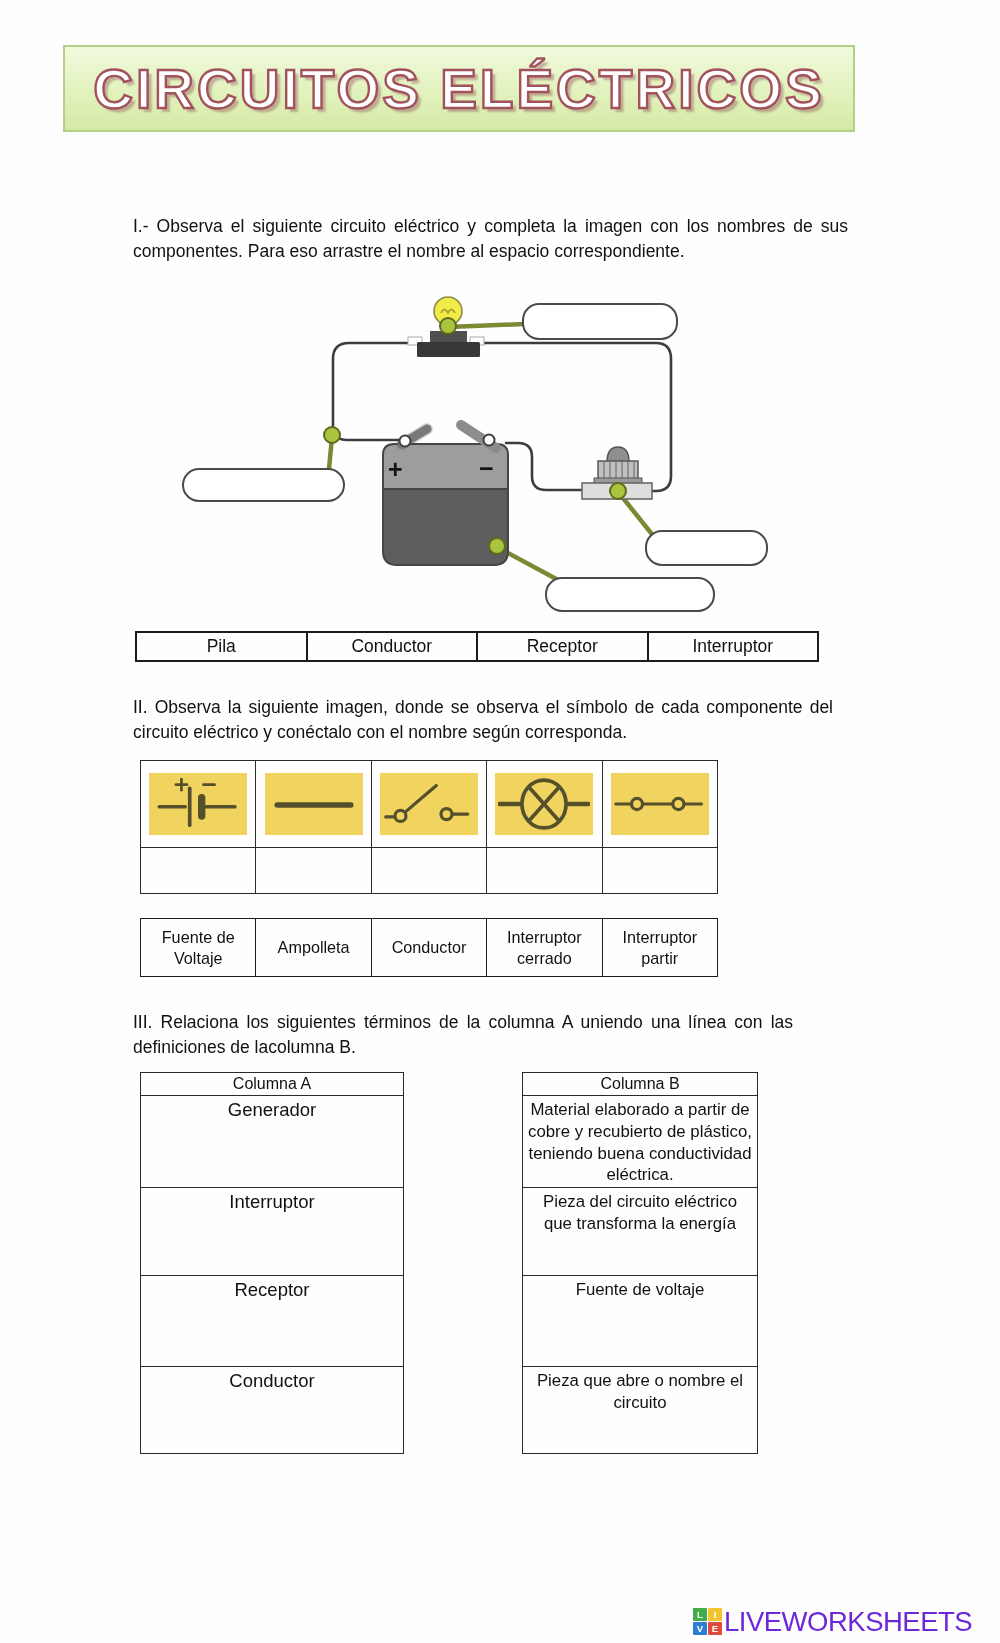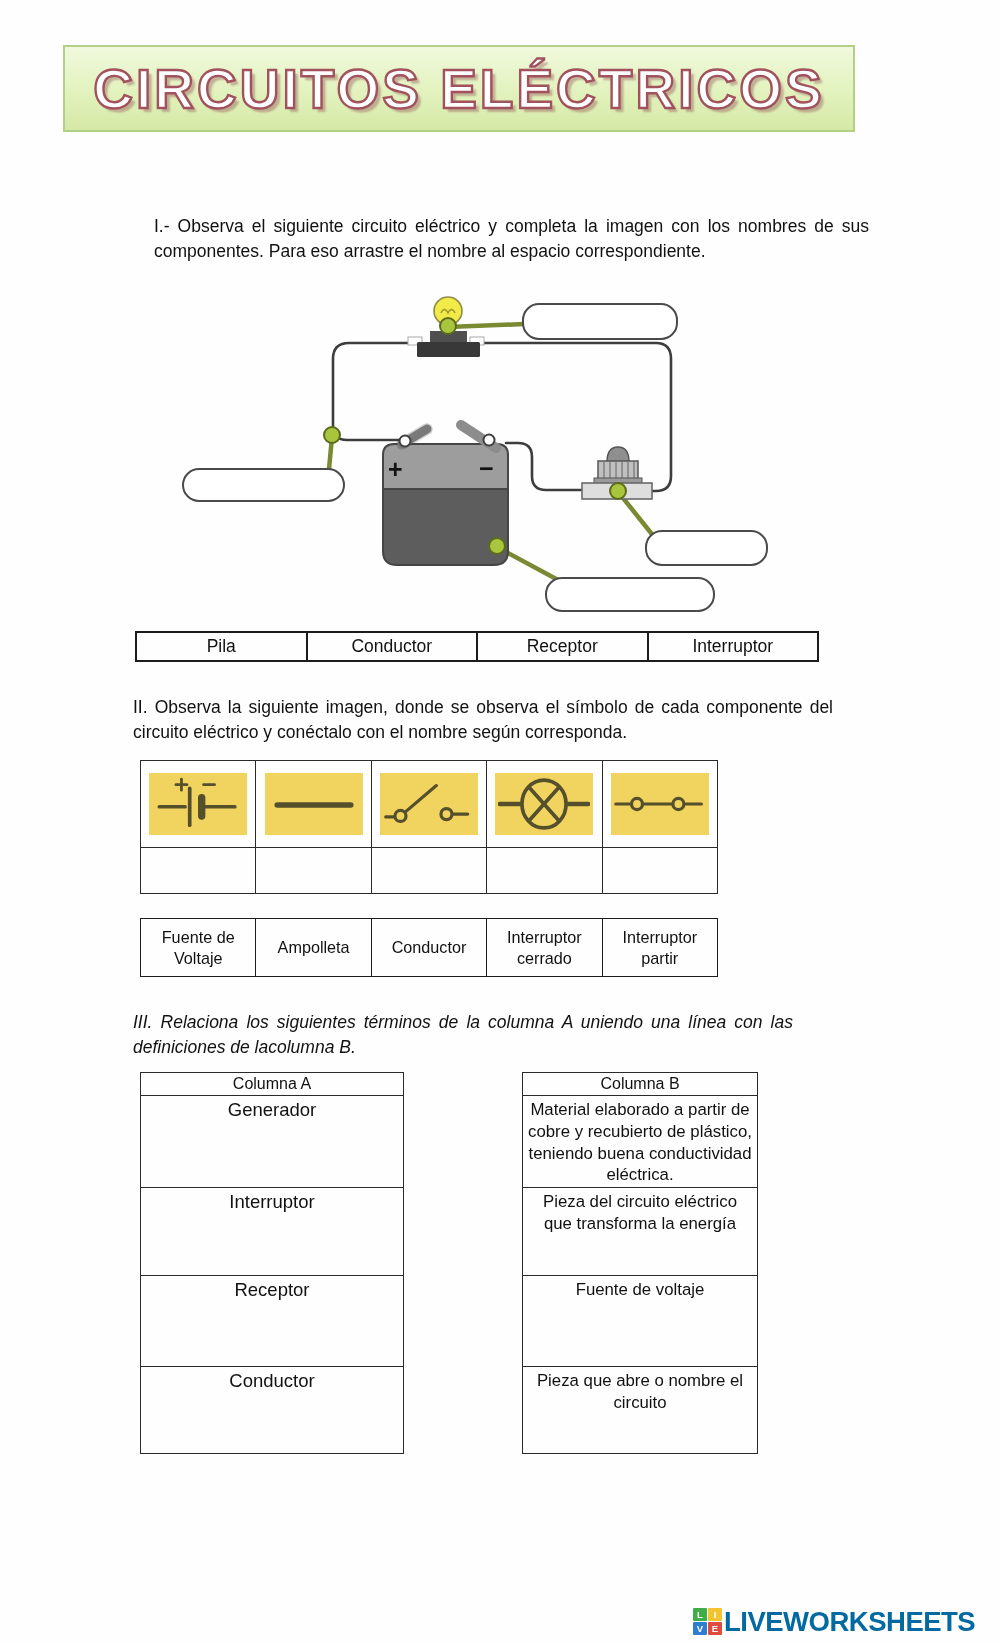--- a/index.html
+++ b/index.html
@@ -15,23 +15,23 @@
     box-sizing:border-box;
   }
   .banner-title{
     font-size:55px;font-weight:800;letter-spacing:3px;color:#ffffff;
     -webkit-text-stroke:2.4px #a2525c;
     text-shadow:4px 4px 2px rgba(150,95,95,0.45);
     white-space:nowrap;
   }
   
   .para{position:absolute;font-size:17.5px;line-height:1.43;text-align:justify;margin:0;color:#111;}
-  .para-1{left:133px;top:214px;width:715px;margin-left:21px;}
+  .para-1{left:133px;top:214px;width:715px;}
   .para-2{left:133px;top:695px;width:700px;}
-  .para-3{left:133px;top:1010px;width:660px;font-style:italic;}
+  .para-3{left:133px;top:1010px;width:660px;}
   
   .circuit{position:absolute;left:180px;top:285px;width:600px;height:330px;}
   .circuit svg{position:absolute;left:0;top:0;}
   .dropbox{
     position:absolute;background:#ffffff;border:2px solid #4a4a4a;border-radius:17px;
     box-sizing:border-box;
   }
   .db-topright{left:342px;top:18px;width:156px;height:37px;}
   .db-left{left:2px;top:183px;width:163px;height:34px;}
   .db-right{left:465px;top:245px;width:123px;height:36px;}
@@ -74,21 +74,21 @@
   
   .footer{position:absolute;left:693px;top:1606px;height:32px;display:flex;align-items:center;}
   .logo-grid{
     width:30px;height:28px;display:grid;grid-template-columns:14px 14px;
     grid-template-rows:13px 13px;gap:1px;margin-right:1px;
   }
   .logo-sq{
     display:flex;align-items:center;justify-content:center;color:#fff;
     font-size:9.5px;font-weight:bold;border-radius:1px;
   }
-  .brand{font-size:27.5px;font-weight:bold;color:#0369a1;letter-spacing:-0.5px;}
+  .brand{font-size:27.5px;font-weight:normal;color:#6d28d9;letter-spacing:-0.5px;}
 </style>
 </head>
 <body>
 
 <div class="page">
 
   <div class="banner">
     <span class="banner-title">CIRCUITOS ELÉCTRICOS</span>
   </div>
 

